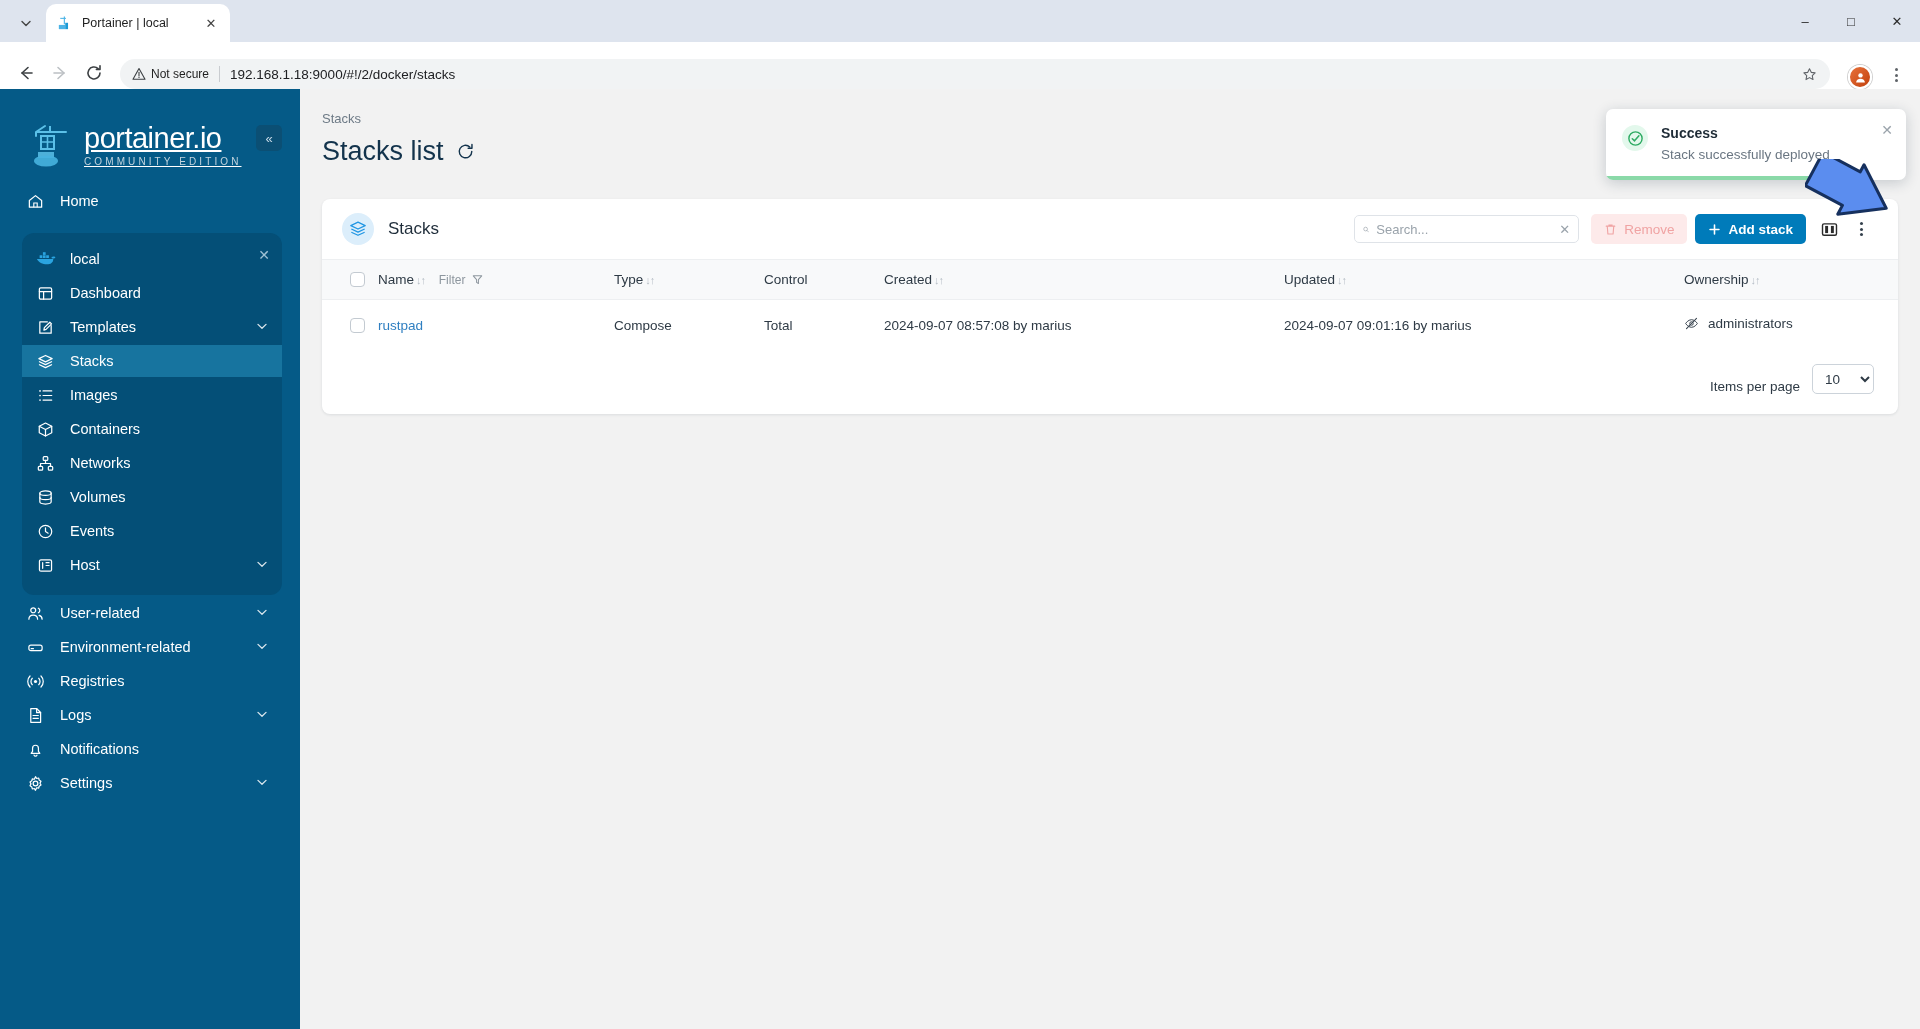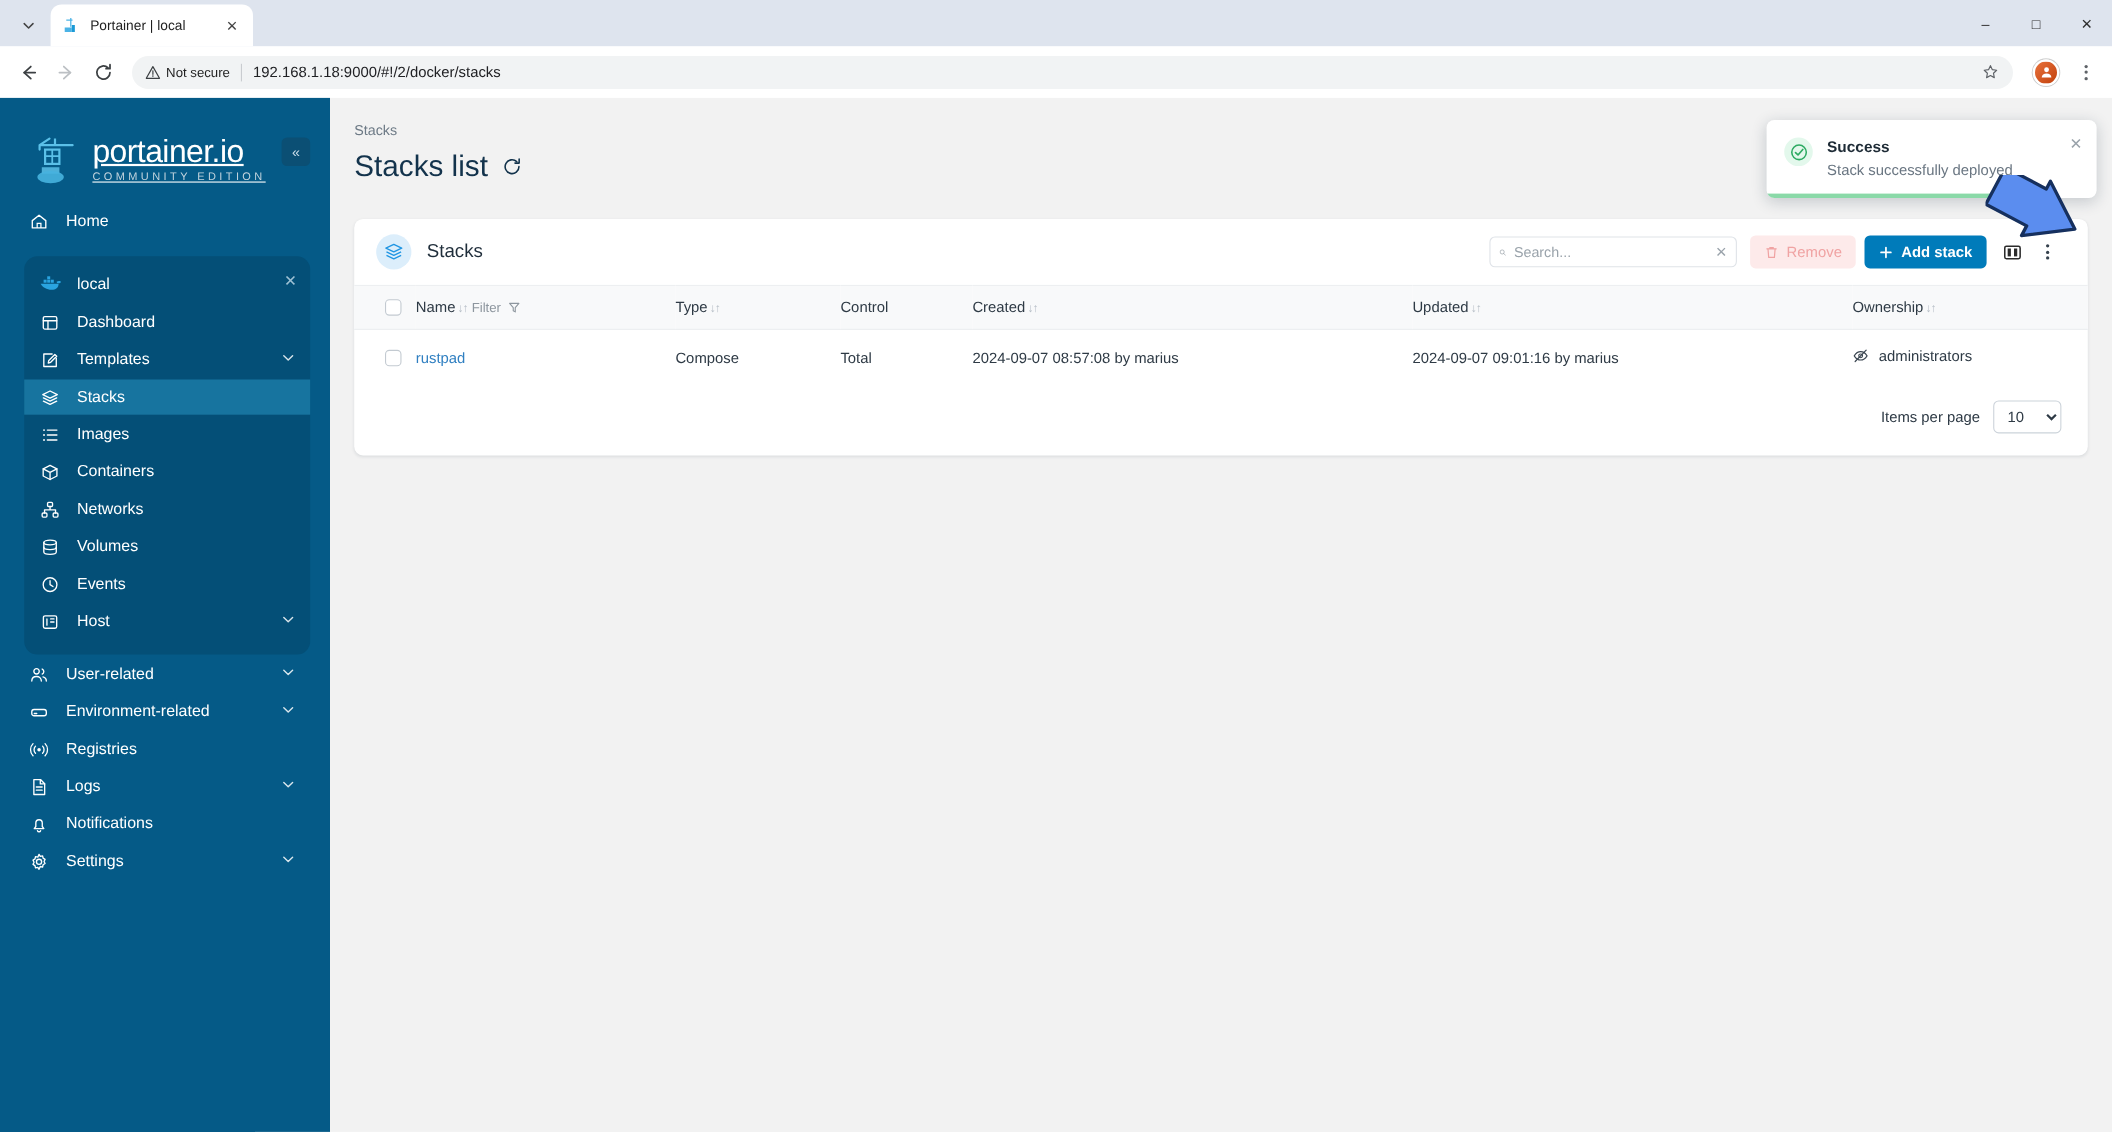--- a/index.html
+++ b/index.html
@@ -41,21 +41,21 @@
     height: 42px; display: flex; align-items: center;
   }
   .win-btn {
     width: 46px; height: 42px; display: flex;
     align-items: center; justify-content: center;
     color: #2c2c2c; font-size: 13px; cursor: pointer;
   }
 
   .toolbar {
     height: 47px; background: #ffffff;
-    display: flex; align-items: center; gap: 2px; padding: 0 10px;
+    display: flex; align-items: flex-end; gap: 2px; padding: 0 10px;
   }
   .nav-btn {
     width: 32px; height: 32px; border-radius: 16px;
     display: flex; align-items: center; justify-content: center;
     cursor: pointer; color: #5f6368;
   }
   .nav-btn.disabled { color: #bcc0c4; }
   .omnibox {
     flex: 1; height: 30px; background: #f1f3f4; border-radius: 15px;
     display: flex; align-items: center; margin: 0 8px; padding: 0 8px 0 12px;
@@ -203,37 +203,37 @@
   .icon-btn.kebab-v { flex-direction: column; gap: 2.5px; margin-left: 6px; }
   .icon-btn.kebab-v i { width: 3px; height: 3px; border-radius: 50%; background: #35414d; display: block; }
 
   table { width: 100%; border-collapse: collapse; }
   thead tr { background: #f8f9fa; border-top: 1px solid #edeff1; border-bottom: 1px solid #edeff1; }
   th {
     text-align: left; font-size: 13.5px; font-weight: 400; color: #2e3a45;
     padding: 12px 0; white-space: nowrap;
   }
   th .sort { color: #b6bec6; font-size: 11px; letter-spacing: -1px; margin-left: 2px; }
-  th .filter-lbl { color: #8d969e; font-size: 12px; }
+  th .filter-lbl { color: #8d969e; font-size: 12px; margin-left: 10px; }
   td { font-size: 13.5px; color: #2e3a45; padding: 16px 0; }
   .c-check { width: 56px; padding-left: 28px; }
   .c-name  { width: 236px; }
   .c-type  { width: 150px; }
   .c-ctrl  { width: 120px; }
   .c-created { width: 400px; }
   .c-updated { width: 400px; }
   .cbox {
     width: 15px; height: 15px; border: 1px solid #c3cad1;
     border-radius: 4px; background: #fff; cursor: pointer; display: block;
   }
   .link { color: #2f7fc1; text-decoration: none; cursor: pointer; }
   .ownership { display: inline-flex; align-items: center; gap: 9px; }
 
   .pager {
-    display: flex; align-items: center; justify-content: flex-end;
+    display: flex; align-items: flex-end; justify-content: flex-end;
     gap: 12px; padding: 14px 24px 20px 0; font-size: 13.5px; color: #2e3a45;
   }
   .pager select {
     height: 30px; border: 1px solid #ccd3da; border-radius: 5px;
     padding: 0 8px; font-size: 13.5px; background: #fff; color: #2e3a45;
     font-family: "Liberation Sans", sans-serif; cursor: pointer; width: 62px;
   }
 
   
   .toast {

